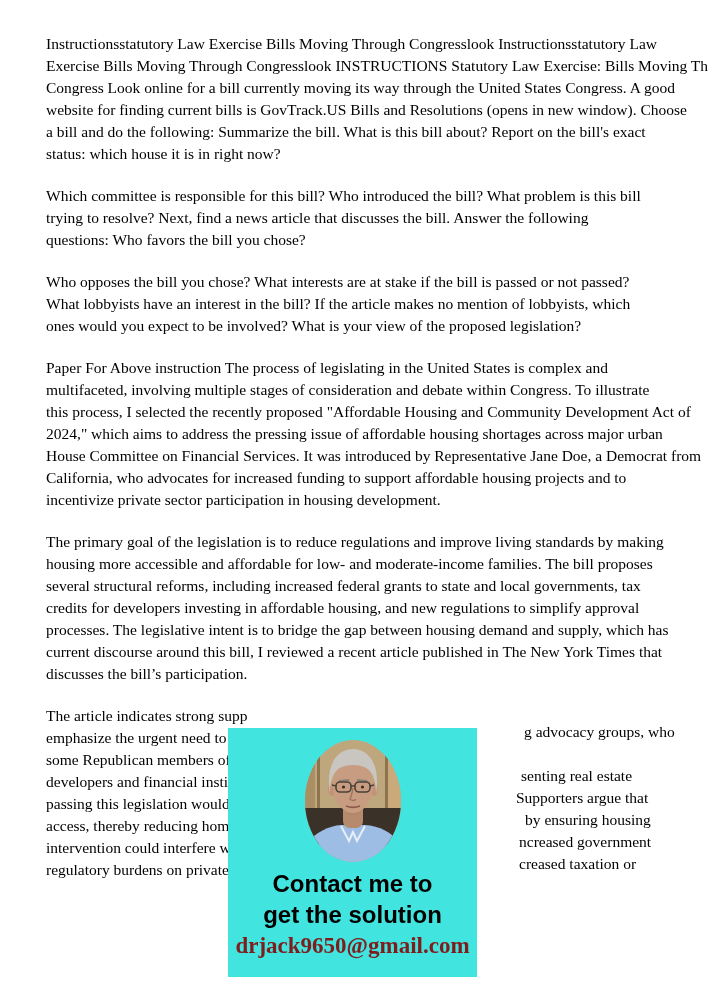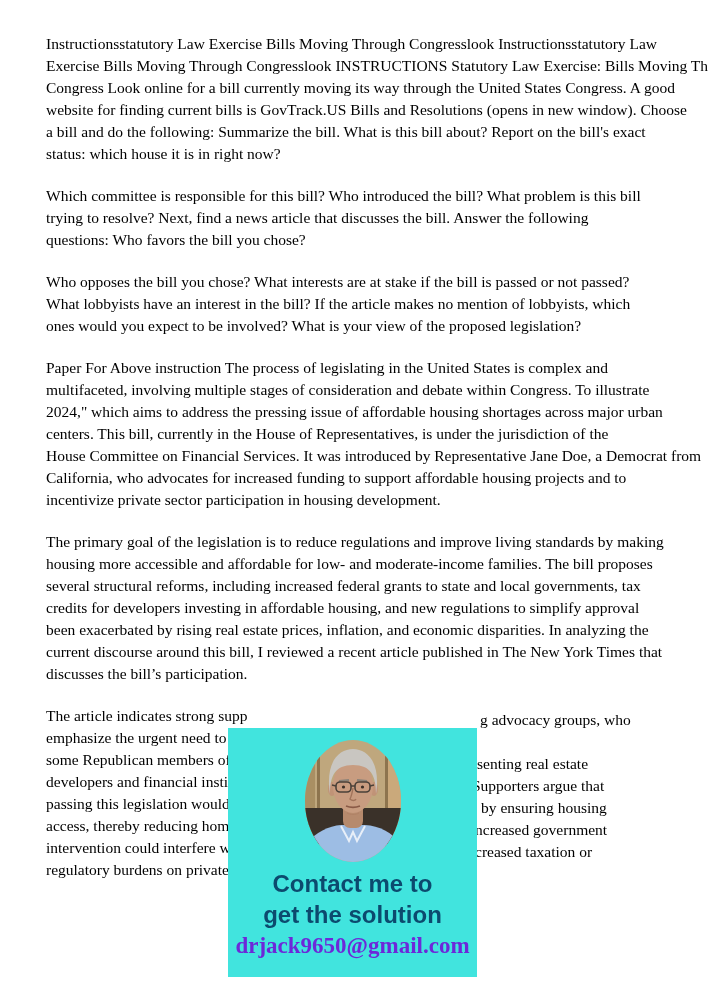--- a/index.html
+++ b/index.html
@@ -2,37 +2,37 @@
 <html><head>
 <meta charset="utf-8">
 <style>
   html,body{margin:0;padding:0;background:#ffffff;}
   .page{position:relative;width:708px;height:1000px;background:#ffffff;overflow:hidden;
         font-family:"Liberation Serif", serif;color:#000;}
   .doc{position:absolute;left:46px;top:33px;width:655px;font-size:15.5px;}
   .para{margin:0 0 20px 0;}
   .tline{height:22px;line-height:22px;white-space:nowrap;}
   .oline{position:relative;height:22px;line-height:22px;white-space:nowrap;}
-  .rfrag{position:absolute;top:4px;}
+  .rfrag{position:absolute;top:16px;margin-left:44px;}
   .oline:nth-of-type(1) .rfrag{left:434px;}
   .oline:nth-of-type(2) .rfrag{left:430px;}
   .oline:nth-of-type(3) .rfrag{left:431px;}
   .oline:nth-of-type(4) .rfrag{left:426px;}
   .oline:nth-of-type(5) .rfrag{left:435px;}
   .oline:nth-of-type(6) .rfrag{left:429px;}
   .oline:nth-of-type(7) .rfrag{left:429px;}
   .overlay{position:absolute;left:228px;top:728px;width:249px;height:249px;
            background:#41e4de;z-index:5;text-align:center;}
   .photo{position:absolute;top:12px;left:50%;transform:translateX(-50%);}
   .contact{position:absolute;top:140px;left:0;right:0;
            font-family:"Liberation Sans", sans-serif;font-weight:700;
-           font-size:24px;line-height:31px;color:#0c4a6e;}
+           font-size:24px;line-height:31px;color:#000000;}
   .email{position:absolute;top:204px;left:0;right:0;
          font-family:"Liberation Serif", serif;font-weight:700;
-         font-size:23px;line-height:28px;color:#6d28d9;}
+         font-size:23px;line-height:28px;color:#7f1d1d;}
 </style>
 </head>
 <body>
 
 <div class="page">
   <div class="doc">
 
     <div class="para">
       <div class="tline">Instructionsstatutory Law Exercise Bills Moving Through Congresslook Instructionsstatutory Law</div>
       <div class="tline">Exercise Bills Moving Through Congresslook INSTRUCTIONS Statutory Law Exercise: Bills Moving Through</div>
@@ -50,33 +50,33 @@
 
     <div class="para">
       <div class="tline">Who opposes the bill you chose? What interests are at stake if the bill is passed or not passed?</div>
       <div class="tline">What lobbyists have an interest in the bill? If the article makes no mention of lobbyists, which</div>
       <div class="tline">ones would you expect to be involved? What is your view of the proposed legislation?</div>
     </div>
 
     <div class="para">
       <div class="tline">Paper For Above instruction The process of legislating in the United States is complex and</div>
       <div class="tline">multifaceted, involving multiple stages of consideration and debate within Congress. To illustrate</div>
+      <div class="tline">this process, I selected the recently proposed "Affordable Housing and Community Development Act of</div>
       <div class="tline">2024," which aims to address the pressing issue of affordable housing shortages across major urban</div>
-      <div class="tline">centers. This bill, currently in the House of Representatives, is under the jurisdiction of the</div>
       <div class="tline">House Committee on Financial Services. It was introduced by Representative Jane Doe, a Democrat from</div>
       <div class="tline">California, who advocates for increased funding to support affordable housing projects and to</div>
       <div class="tline">incentivize private sector participation in housing development.</div>
     </div>
 
     <div class="para">
       <div class="tline">The primary goal of the legislation is to reduce regulations and improve living standards by making</div>
       <div class="tline">housing more accessible and affordable for low- and moderate-income families. The bill proposes</div>
       <div class="tline">several structural reforms, including increased federal grants to state and local governments, tax</div>
       <div class="tline">credits for developers investing in affordable housing, and new regulations to simplify approval</div>
-      <div class="tline">been exacerbated by rising real estate prices, inflation, and economic disparities. In analyzing the</div>
+      <div class="tline">processes. The legislative intent is to bridge the gap between housing demand and supply, which has</div>
       <div class="tline">current discourse around this bill, I reviewed a recent article published in The New York Times that</div>
       <div class="tline">discusses the bill’s participation.</div>
     </div>
 
     <div class="para">
       <div class="oline">
         <span class="lfrag">The article indicates strong supp</span>
         <span class="rfrag">g advocacy groups, who</span>
       </div>
       <div class="oline">

